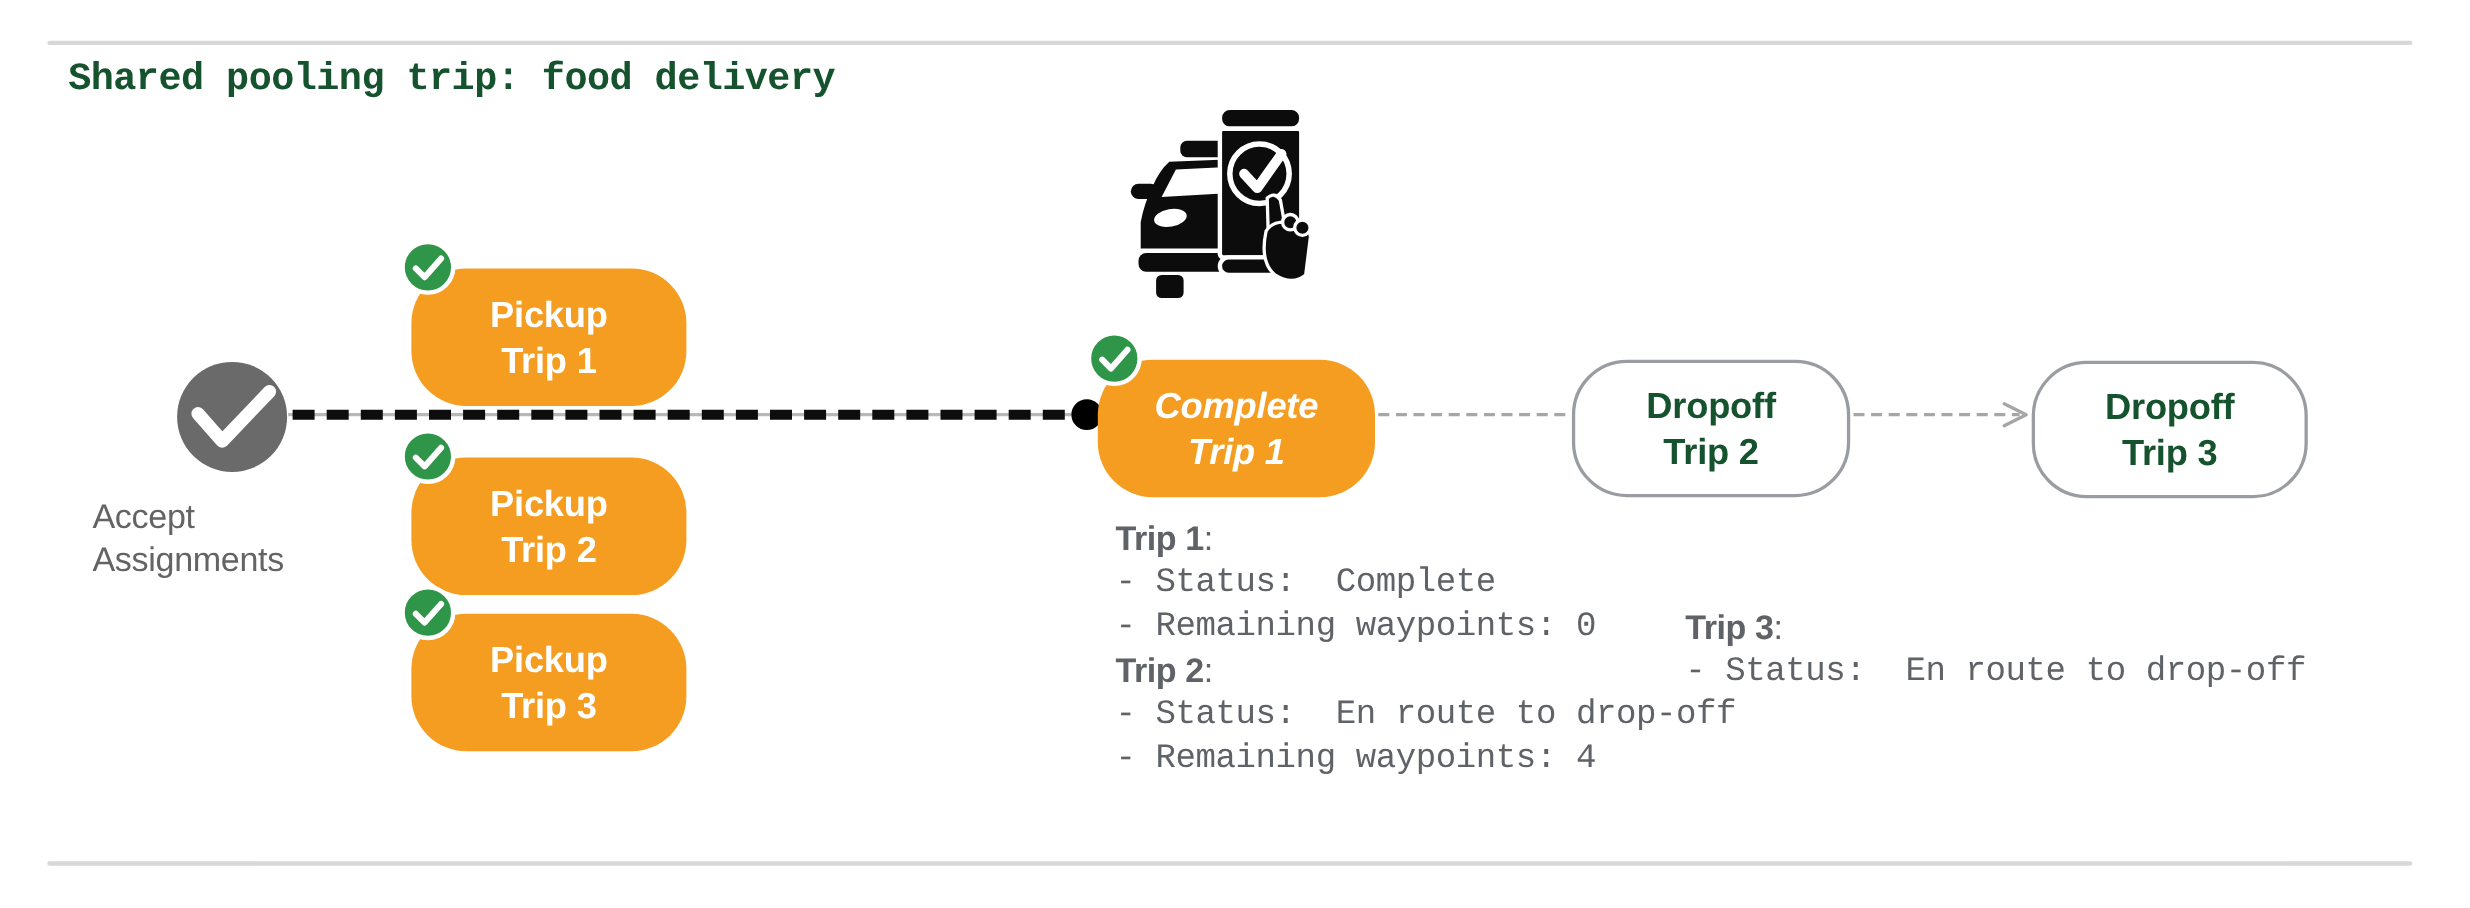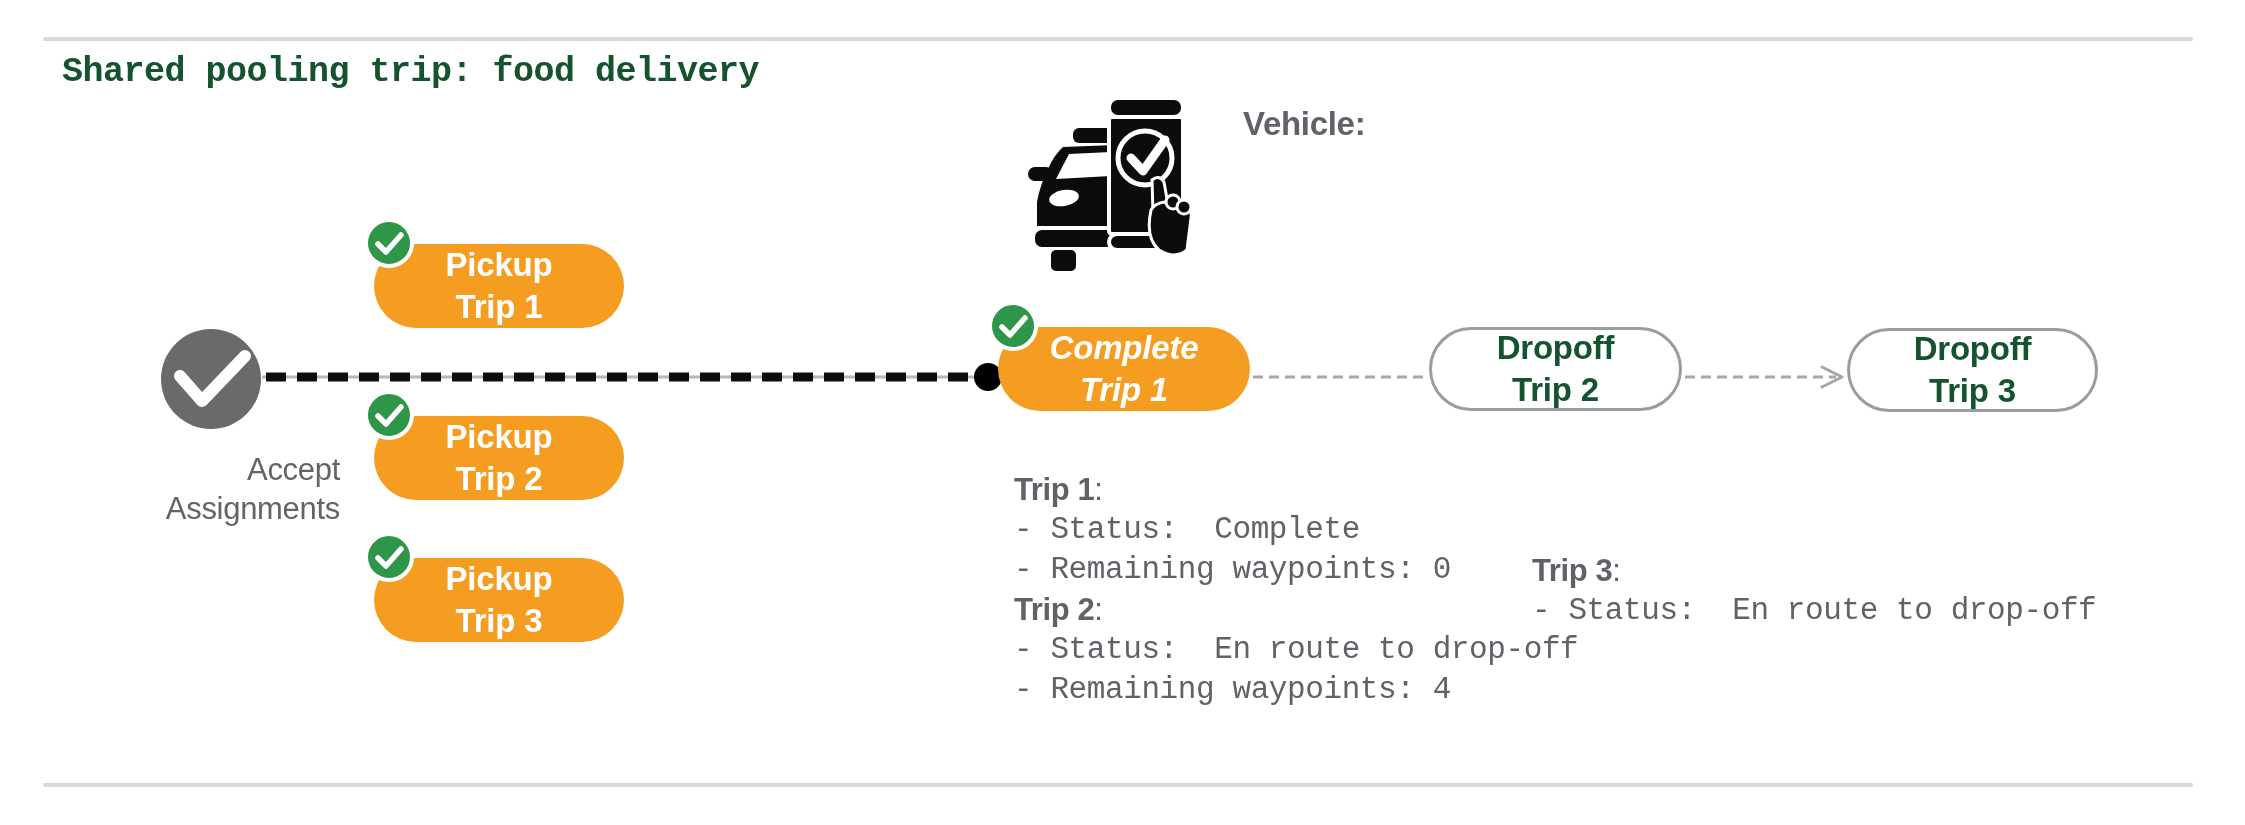--- a/index.html
+++ b/index.html
@@ -24,27 +24,27 @@
 
   svg.routes { position:absolute; left:0; top:0; width:2245px; height:825px; pointer-events:none; }
 
   
   .start-node {
     position:absolute; left:161px; top:329px; width:100px; height:100px;
     border-radius:50%; background:#6A6A6A;
   }
   .start-label {
     position:absolute; left:84px; top:450px; width:256px;
-    text-align:right; color:#646464; font-size:31px; line-height:39px;
+    text-align:left; color:#646464; font-size:31px; line-height:39px;
     letter-spacing:-0.3px;
   }
 
   
   .pill {
-    position:absolute; width:250px; height:84px; border-radius:50px;
+    position:absolute; width:250px; height:125px; border-radius:50px;
     display:flex; flex-direction:column; align-items:center; justify-content:center;
     font-size:33px; font-weight:bold; line-height:42px; letter-spacing:-0.2px;
     background:#F59D20; color:#fff; text-align:center;
   }
   .pill.ghost {
     background:#fff; border:3px solid #999da1; color:#14532d;
   }
   .badge {
     position:absolute; left:-10px; top:-26px; width:50px; height:50px;
     border-radius:50%; background:#2E9549; border:4px solid #fff;
@@ -111,21 +111,20 @@
         <path d="M129 88 Q136 82 141 90 L146 118 L130 122 Z"></path>
         <path d="M128 118 Q122 146 136 158 Q152 168 164 158 L168 126 Q170 114 158 111 L142 110 Q132 111 128 118 Z"></path>
         <circle cx="150" cy="110" r="7"></circle>
         <circle cx="161" cy="115" r="7"></circle>
       </g>
     </g>
   </svg>
 </div>
 
 <div class="vehicle-info">
-  <div><span class="b">Vehicle</span><span class="b">:</span></div>
 </div>
 
 <div class="start-node">
   <svg viewBox="0 0 100 100" width="100" height="100">
     <path d="M19 47 L41 72 L84 27" fill="none" stroke="#fff" stroke-width="12" stroke-linecap="round" stroke-linejoin="round"></path>
   </svg>
 </div>
 <div class="start-label">
   <div>Accept</div>
   <div>Assignments</div>

